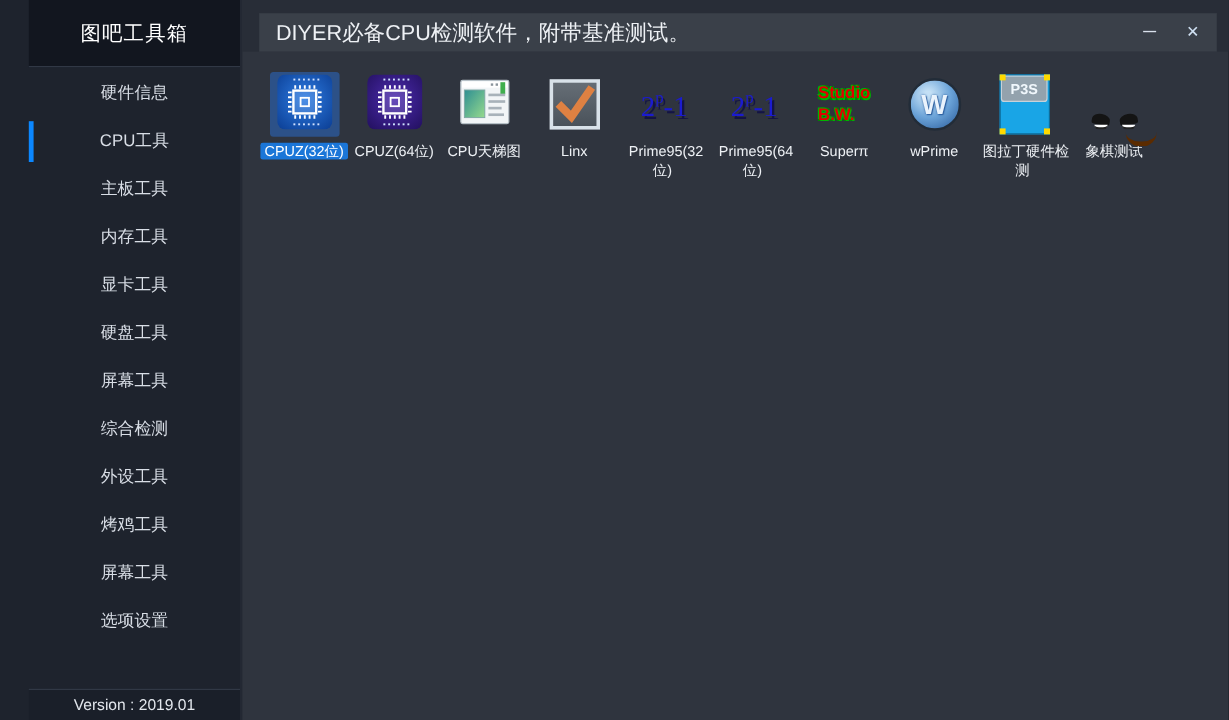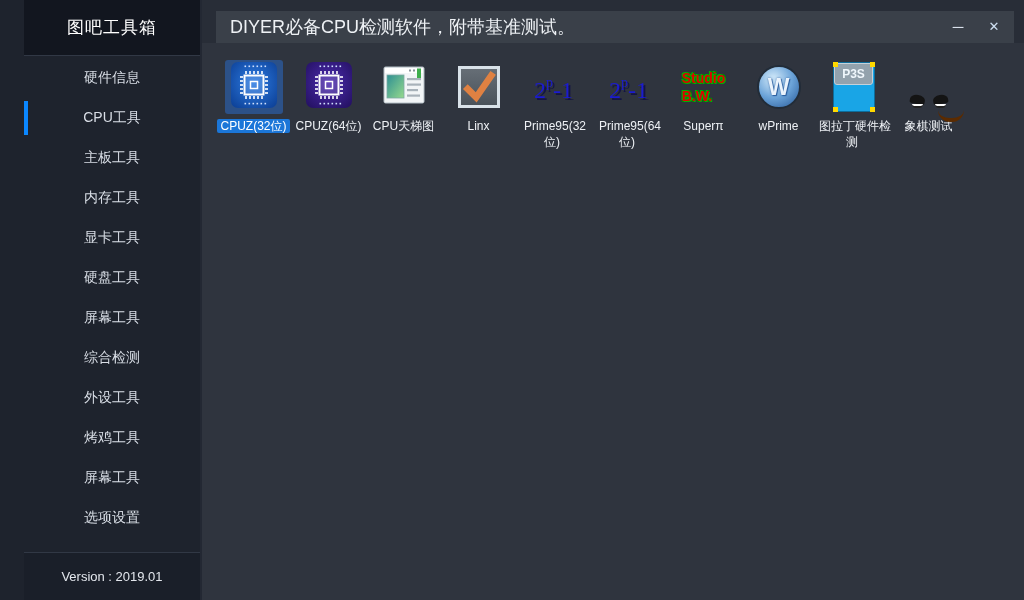--- a/index.html
+++ b/index.html
@@ -24,21 +24,21 @@
     position:relative; height:40px;
     display:flex; align-items:center; justify-content:center;
     font-size:14px; color:#d9dee6; cursor:pointer;
   }
   .menu-item .accent {
     display:none; position:absolute; left:0; top:3px; bottom:3px; width:4px;
     background:#0b87ff;
   }
   .menu-item.active .accent { display:block; }
   .version-bar {
-    height:48px; background:#1a1f29; border-top:1px solid #313845;
+    height:26px; background:#1a1f29; border-top:1px solid #313845;
     display:flex; align-items:center; justify-content:center;
     font-size:13px; color:#e3e7ed;
   }
 
   
   .main { flex:1; display:flex; flex-direction:column; background:#2f343e; border-left:2px solid #232833; }
   .topband { height:43px; background:#282d37; position:relative; flex-shrink:0; }
   .strip {
     position:absolute; left:14px; right:10px; top:11px; height:32px;
     background:#3a4049; display:flex; align-items:center; padding-left:14px;

